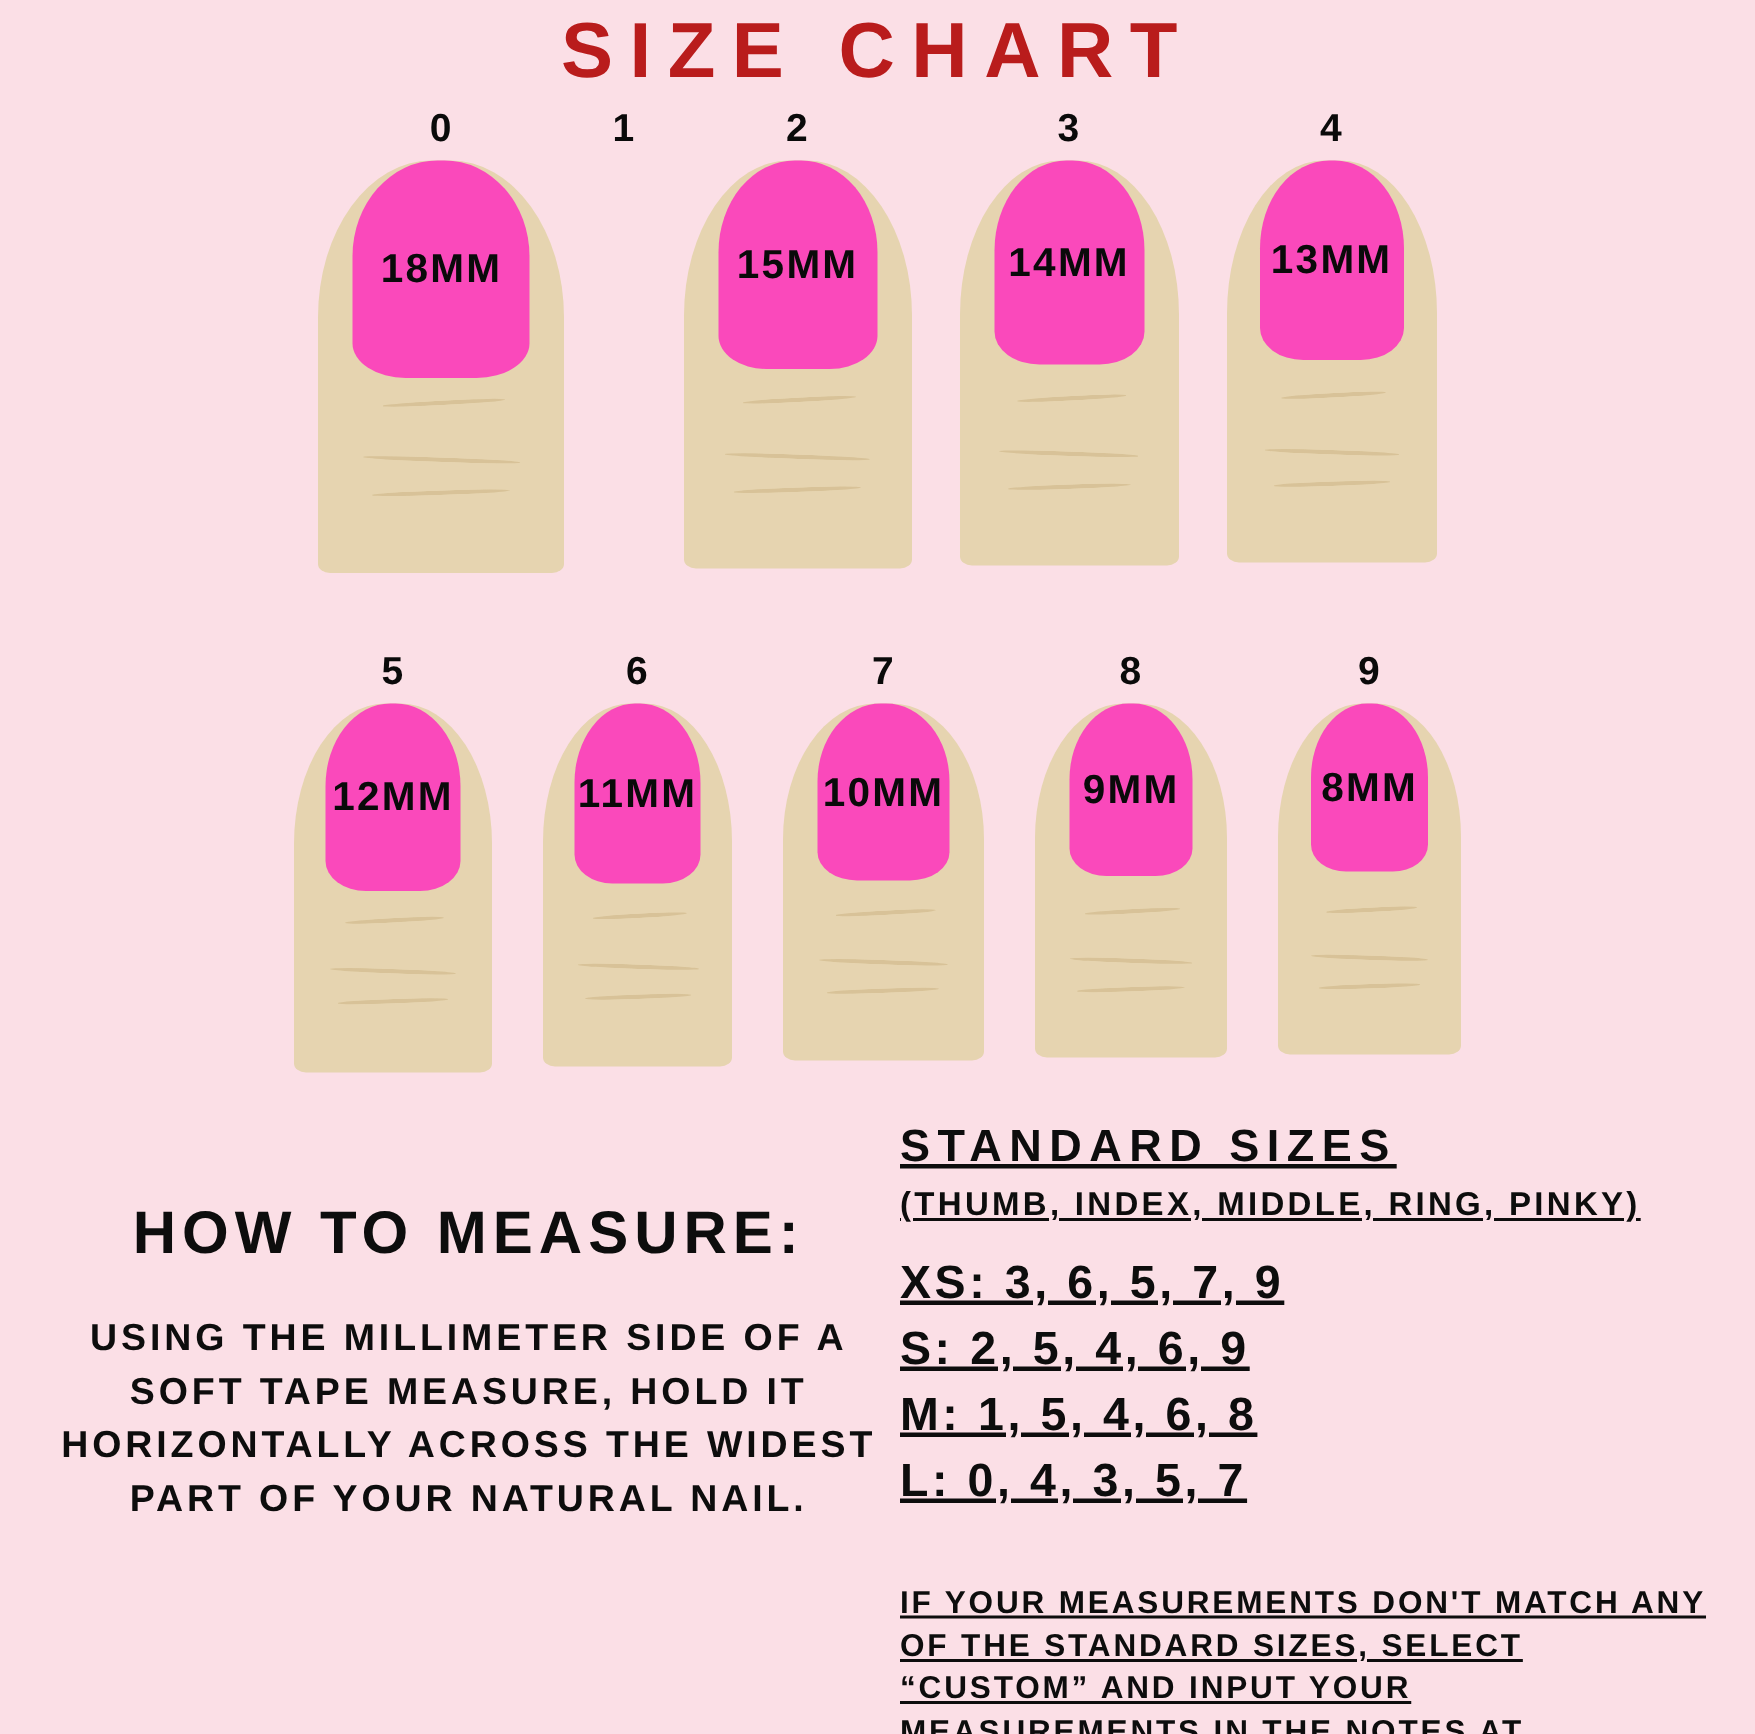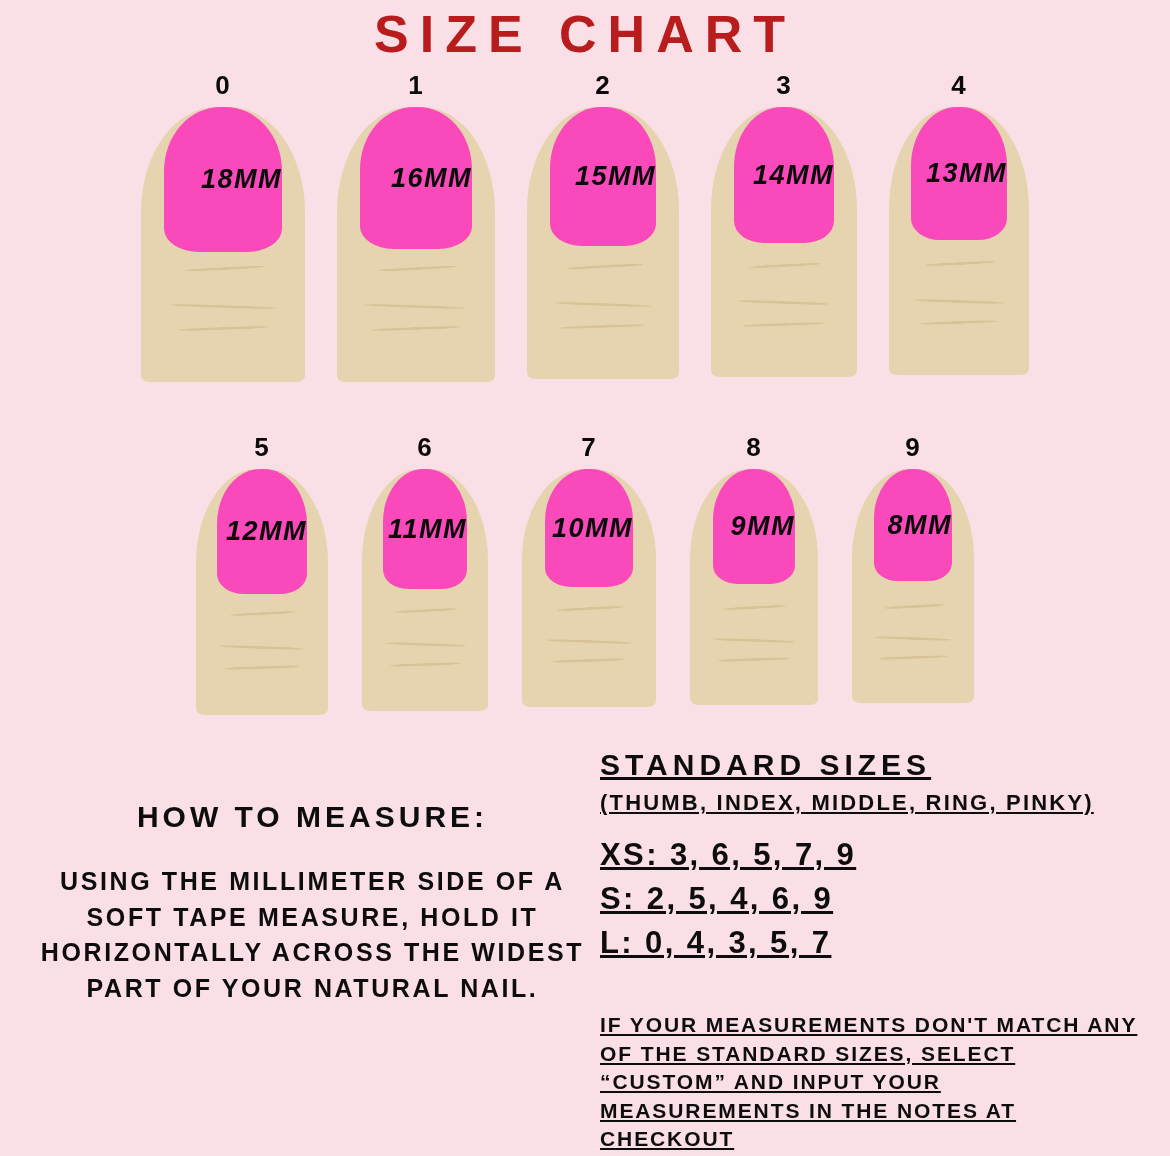--- a/index.html
+++ b/index.html
@@ -80,41 +80,40 @@
   .nail {
     position: absolute;
     left: 50%;
     transform: translateX(-50%);
     top: 0;
     background: #fc4fbf;
     background: #fa49bb;
     border-radius: 48% 48% 30% 30% / 44% 44% 16% 16%;
     display: flex;
     align-items: center;
-    justify-content: flex-end;
-    font-style: italic;
+    justify-content: center;
   }
   .nail-size {
     font-size: 27px;
     font-weight: bold;
     letter-spacing: 1.5px;
     color: #0a0a0a;
     white-space: nowrap;
   }
 
   
   .measure-block {
     position: absolute;
     left: 40px;
     top: 800px;
     width: 545px;
     text-align: center;
   }
   .measure-heading {
-    font-size: 30px;
+    font-size: 40px;
     font-weight: bold;
     letter-spacing: 4px;
     margin-bottom: 30px;
   }
   .measure-body {
     font-size: 25px;
     font-weight: bold;
     letter-spacing: 2.6px;
     line-height: 1.42;
   }
@@ -172,30 +171,20 @@
           <div class="crease c3"></div>
         </div>
         <div class="nail" style="width:118px;height:145px;">
           <span class="nail-size">18MM</span>
         </div>
       </div>
     </div>
 
     <div class="nail-cell" style="margin:0 16px;">
       <div class="nail-label">1</div>
-      <div class="finger-wrap">
-        <div class="finger" style="width:158px;height:275px;">
-          <div class="crease c1"></div>
-          <div class="crease c2"></div>
-          <div class="crease c3"></div>
-        </div>
-        <div class="nail" style="width:112px;height:142px;">
-          <span class="nail-size">16MM</span>
-        </div>
-      </div>
     </div>
 
     <div class="nail-cell" style="margin:0 16px;">
       <div class="nail-label">2</div>
       <div class="finger-wrap">
         <div class="finger" style="width:152px;height:272px;">
           <div class="crease c1"></div>
           <div class="crease c2"></div>
           <div class="crease c3"></div>
         </div>
@@ -313,18 +302,19 @@
     <div class="measure-heading">HOW TO MEASURE:</div>
     <div class="measure-body">USING THE MILLIMETER SIDE OF A SOFT TAPE MEASURE, HOLD IT HORIZONTALLY ACROSS THE WIDEST PART OF YOUR NATURAL NAIL.</div>
   </div>
 
   <div class="standard-block">
     <div class="std-heading">STANDARD SIZES</div>
     <div class="std-sub">(THUMB, INDEX, MIDDLE, RING, PINKY)</div>
     <div class="std-list">
       <div>XS: 3, 6, 5, 7, 9</div>
       <div>S: 2, 5, 4, 6, 9</div>
+      <div>M: 1, 5, 4, 6, 8</div>
       <div>L: 0, 4, 3, 5, 7</div>
     </div>
     <div class="std-note">IF YOUR MEASUREMENTS DON'T MATCH ANY OF THE STANDARD SIZES, SELECT “CUSTOM” AND INPUT YOUR MEASUREMENTS IN THE NOTES AT CHECKOUT</div>
   </div>
 
 </div>
 
 </body></html>

